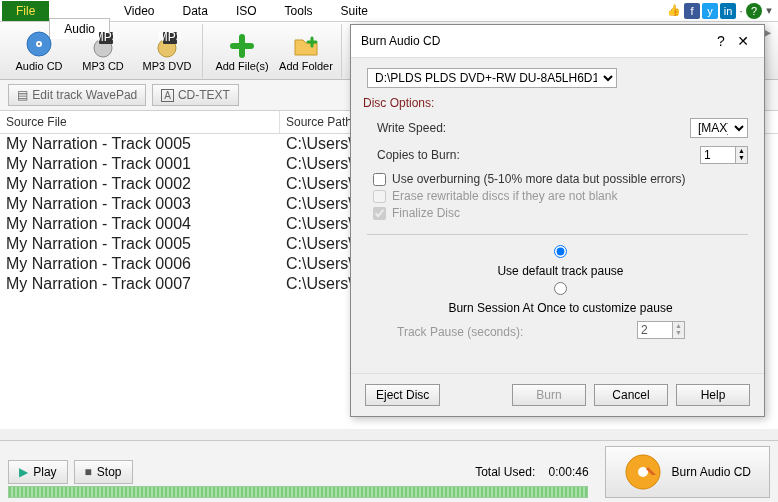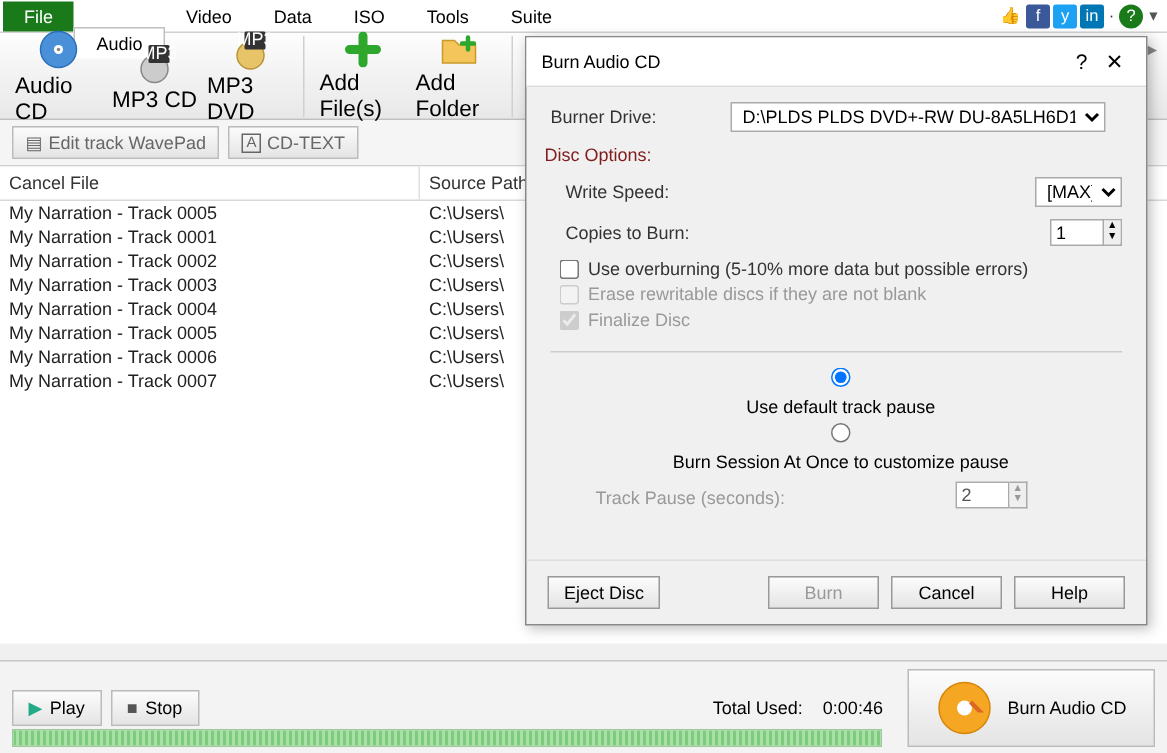--- a/index.html
+++ b/index.html
@@ -1,51 +1,51 @@
 <!DOCTYPE html>
 <html><head>
 <meta charset="utf-8">
 <style>
 * { box-sizing: border-box; margin: 0; padding: 0; font-family: "Segoe UI", Tahoma, sans-serif; font-size: 12px; }
 body { width: 778px; height: 502px; background: #f0f0f0; position: relative; overflow: hidden; }
 
 
 .menubar { display: flex; align-items: center; height: 22px; background: #fff; border-bottom: 1px solid #d0d0d0; padding-left: 2px; }
 .menu-item { padding: 3px 14px; cursor: default; }
-.menu-item.file { background: #1a7a1a; color: #ffffff; }
+.menu-item.file { background: #1a7a1a; color: #fde047; }
 .menu-item.active { background: #fff; border: 1px solid #c0c0c0; border-bottom: none; margin-top: 36px; }
 .menubar-spacer { flex: 1; }
 .social { display: flex; gap: 2px; padding-right: 4px; align-items: center; }
 .social span { width: 16px; height: 16px; display: inline-flex; align-items: center; justify-content: center; font-size: 11px; color: #fff; border-radius: 2px; }
 .social .fb { background: #3b5998; }
 .social .tw { background: #1da1f2; }
 .social .li { background: #0077b5; }
 .social .like { background: #fff; color: #3b5998; }
 .social .help { background: #1a7a1a; border-radius: 50%; }
 
 
 .toolbar { display: flex; align-items: flex-start; background: linear-gradient(#fdfdfd,#e8e8e8); border-bottom: 1px solid #c0c0c0; height: 58px; padding: 2px 4px; gap: 4px; }
 .tb-group { display: flex; gap: 6px; padding: 2px 6px; border-right: 1px solid #d0d0d0; height: 54px; }
 .tb-btn { display: flex; flex-direction: column; align-items: center; justify-content: center; width: 58px; cursor: default; }
 .tb-btn .ico { width: 28px; height: 28px; display: flex; align-items: flex-end; justify-content: center; }
-.tb-btn .lbl { font-size: 15px; margin-top: 2px; }
+.tb-btn .lbl { font-size: 11px; margin-top: 2px; }
 .nav-arrow { display: flex; align-items: center; justify-content: center; width: 16px; color: #888; font-size: 14px; }
 
 
 .toolbar2 { display: flex; gap: 6px; padding: 4px 8px; background: #f5f5f5; border-bottom: 1px solid #d0d0d0; }
 .btn2 { display: inline-flex; align-items: center; gap: 4px; padding: 3px 8px; border: 1px solid #bbb; background: linear-gradient(#fcfcfc,#e4e4e4); color: #666; cursor: default; }
 
 
 .listhdr { display: flex; background: #fff; border-bottom: 1px solid #d8d8d8; }
 .listhdr > div { padding: 4px 6px; border-right: 1px solid #e0e0e0; font-size: 12px; color: #333; }
 .col-src { width: 280px; }
 .col-path { width: 300px; }
 .filelist { background: #fff; height: 295px; overflow: hidden;}
 .filelist .row { display: flex; color: #222; }
-.filelist .row > div { padding: 1px 6px; white-space: nowrap; overflow: hidden; font-size: 12px;}
+.filelist .row > div { padding: 1px 6px; white-space: nowrap; overflow: hidden; font-size: 16px;}
 .filelist .c1 { width: 280px; }
 .filelist .c2 { width: 300px; }
 
 
 .bottom { position: absolute; left:0; right:0; bottom:0; height: 62px; background: #f3f3f3; border-top: 1px solid #c8c8c8; display: flex; align-items: center; padding: 4px 8px; gap: 6px; }
 .playbtn { display: inline-flex; align-items: center; gap: 5px; padding: 4px 10px; border: 1px solid #bbb; background: linear-gradient(#fcfcfc,#e4e4e4); }
 .totals { margin-left: auto; margin-right: 10px; font-size: 12px; }
 .burnbtn { display: flex; align-items: center; gap: 10px; padding: 6px 18px; border: 1px solid #bbb; background: linear-gradient(#fcfcfc,#e4e4e4); font-size: 15px; }
 .burnbtn .disc { width: 38px; height: 38px; }
 .progress { position: absolute; left: 8px; bottom: 4px; width: 580px; height: 12px; background: repeating-linear-gradient(90deg,#7ecb7e 0,#7ecb7e 2px,#a8e0a8 2px,#a8e0a8 4px); border: 1px solid #9c9; }
@@ -162,21 +162,21 @@
     <span>▤</span>
     <span>Edit track WavePad</span>
   </div>
   <div class="btn2">
     <span style="border:1px solid #666;padding:0 2px;font-size:10px">A</span>
     <span>CD-TEXT</span>
   </div>
 </div>
 
 <div class="listhdr">
-  <div class="col-src">Cancel File</div>
+  <div class="col-src">Source File</div>
   <div class="col-path">Source Path</div>
 </div>
 
 <div class="filelist" id="filelist">
     <div class="row">
       <div class="c1">My Narration - Track 0005</div>
       <div class="c2">C:\Users\&nbsp;&nbsp;&nbsp;&nbsp;&nbsp;&nbsp;&nbsp;&nbsp;an</div>
     </div>
     <div class="row">
       <div class="c1">My Narration - Track 0001</div>
@@ -234,21 +234,20 @@
 </div>
 
 <div class="dialog">
   <div class="dlg-title">
     <div class="t">Burn Audio CD</div>
     <div class="q">?</div>
     <div class="x">✕</div>
   </div>
   <div class="dlg-body">
     <div class="dlg-row">
-      <div class="lab">Burner Drive:</div>
       <div class="val"><select class="sel-drive"><option>D:\PLDS    PLDS    DVD+-RW DU-8A5LH6D1M2016/0</option></select></div>
     </div>
     <div class="group-label">Disc Options:</div>
     <div class="dlg-row" style="padding-left:10px">
       <div class="lab">Write Speed:</div>
       <div class="val" style="text-align:right"><select class="sel-speed"><option>[MAX]</option></select></div>
     </div>
     <div class="dlg-row" style="padding-left:10px">
       <div class="lab">Copies to Burn:</div>
       <div class="val" style="text-align:right">

